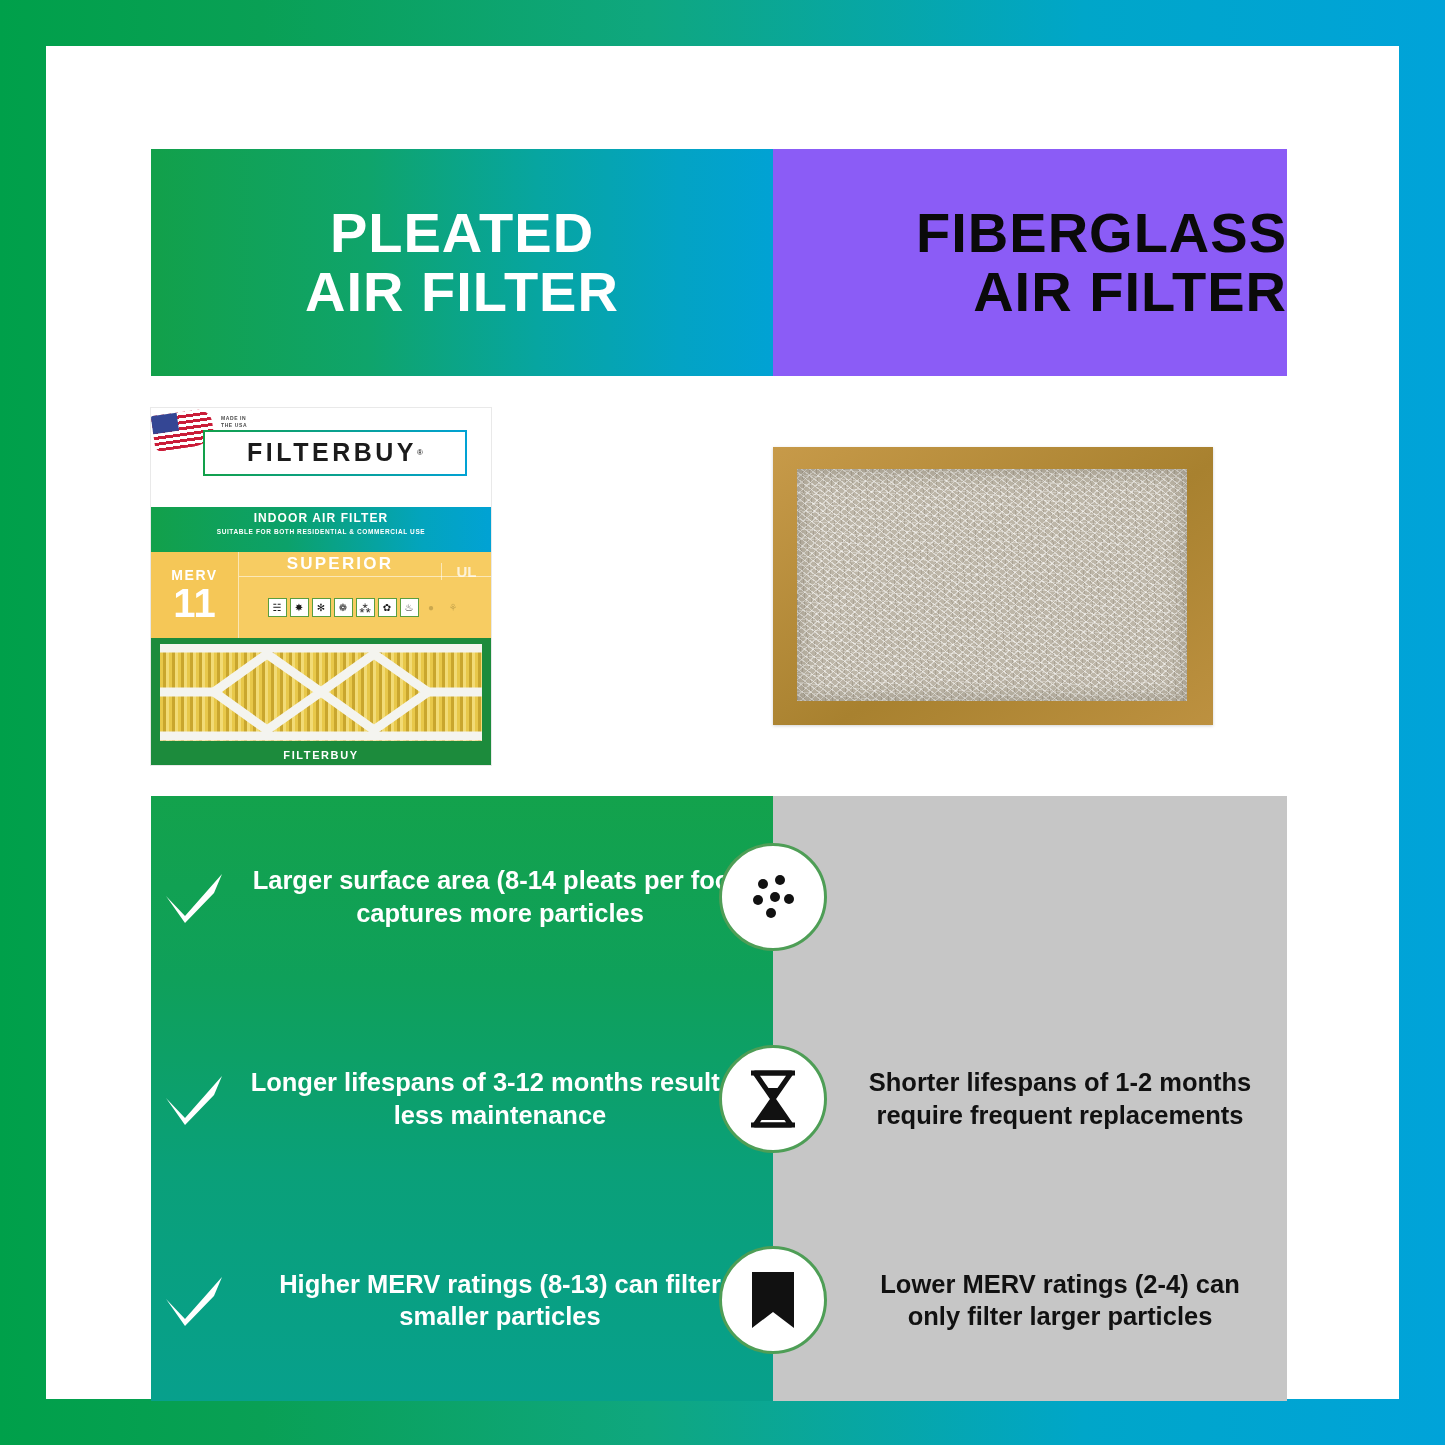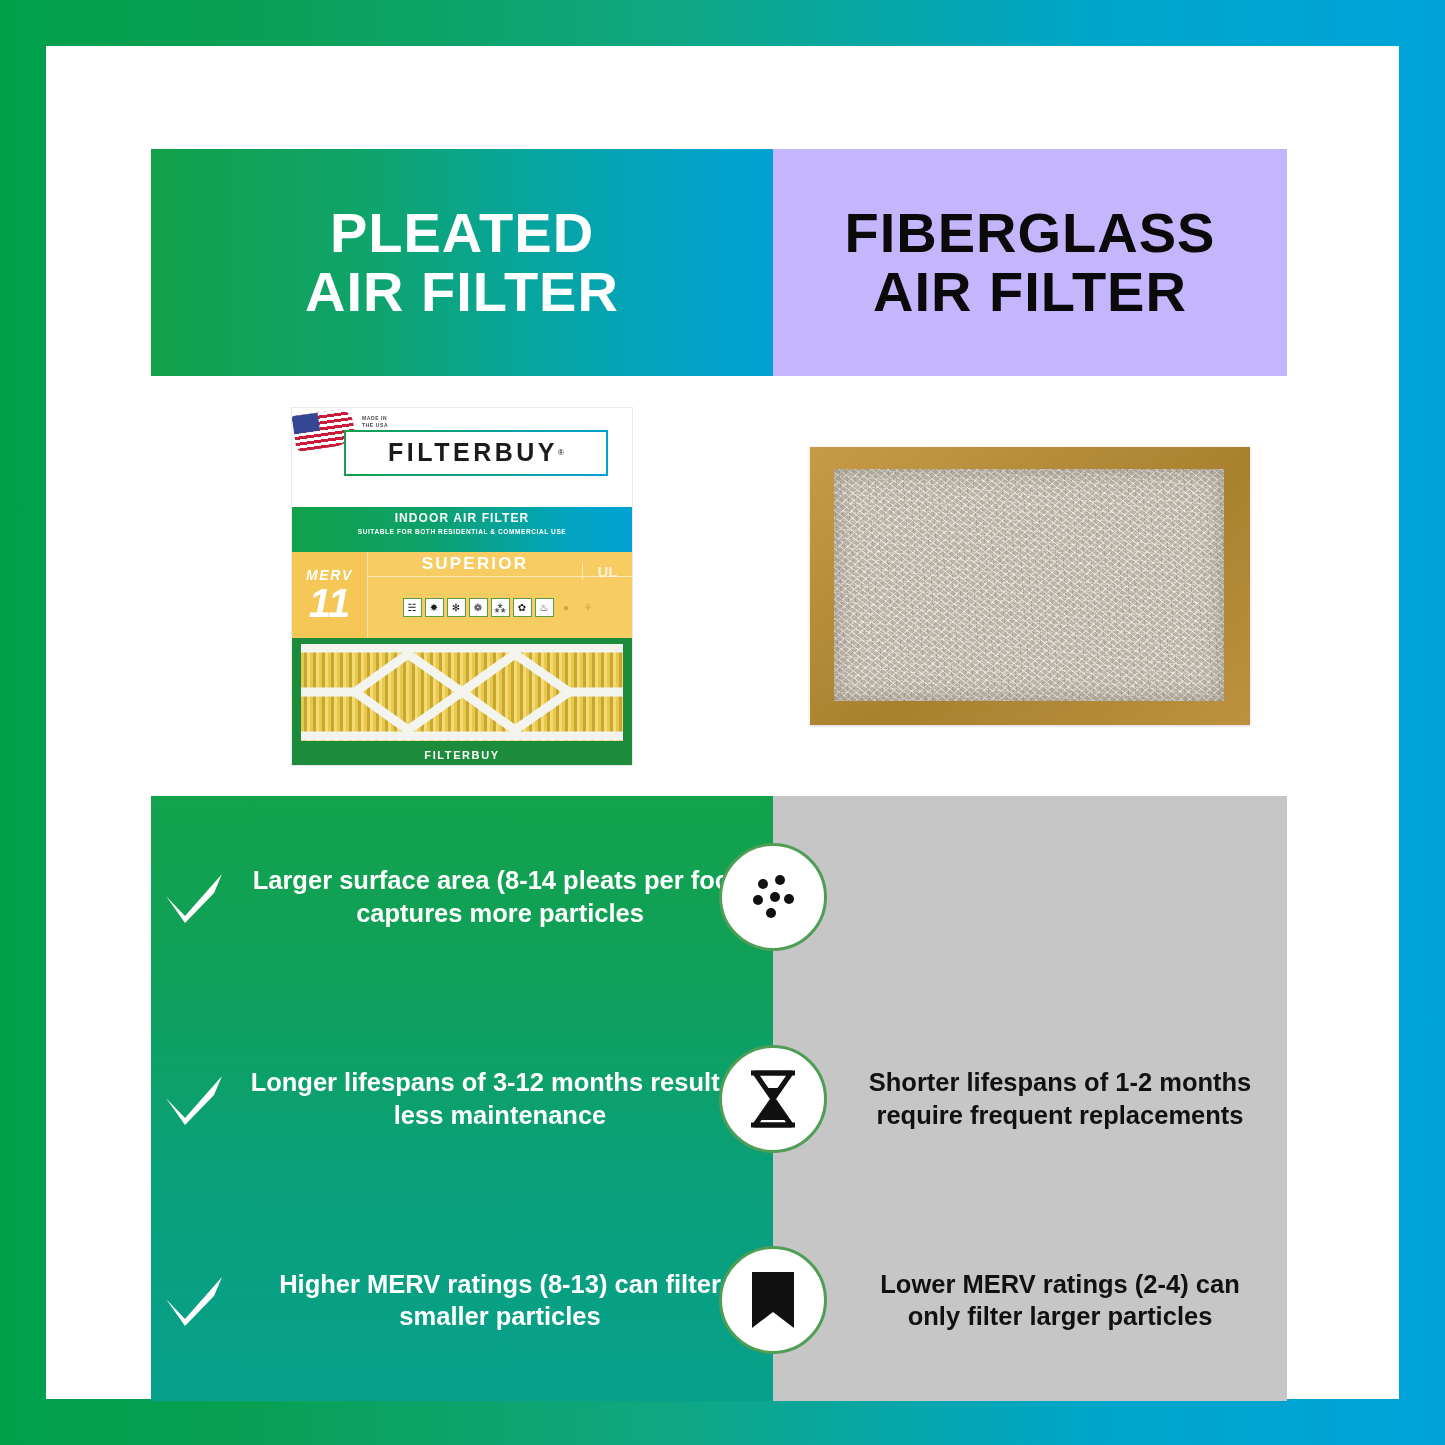--- a/index.html
+++ b/index.html
@@ -35,31 +35,32 @@
     text-align:center;
     line-height:1.04;
     letter-spacing:.5px;
   }
   .hdr-left {
     background:linear-gradient(90deg,#12A04A 0%, #0FA46B 35%, #07A5A0 62%, #03A3C4 85%, #01A2D4 100%);
     color:#ffffff;
   }
   .hdr-right {
     flex:1 1 auto;
-    background:#c4b5fd;
+    background:#8b5cf6;
     color:#0a0a0a;
+    align-items:flex-end;
   }
   .hdr .l1, .hdr .l2 {
     font-size:56px; font-weight:bold;
     letter-spacing:1px;
   }
 
   
   .products { display:flex; height:420px; background:#ffffff; }
-  .prod-cell { flex:0 0 622px; display:flex; align-items:center; justify-content:center; }
+  .prod-cell { flex:0 0 622px; display:flex; align-items:center; justify-content:flex-start; }
   .prod-cell.right { flex:1 1 auto; }
 
   
   .box {
     width:340px; height:357px;
     background:#ffffff;
     position:relative;
     box-shadow:0 0 0 1px #e9e9e9;
     overflow:hidden;
   }
@@ -98,23 +99,23 @@
   .box-blue {
     height:45px;
     background:linear-gradient(90deg,#12A04A 0%,#0CA16A 40%,#03A4BE 80%,#01A2D4 100%);
     color:#fff; text-align:center; padding-top:4px;
   }
   .box-blue .t1 { font-size:12px; font-weight:bold; letter-spacing:1.1px; }
   .box-blue .t2 { font-size:6.5px; font-weight:bold; letter-spacing:.6px; margin-top:3px; }
 
   .box-yellow { height:86px; background:#F7CC62; display:flex; position:relative; }
   .merv-col {
-    width:76px; border-right:1px solid rgba(255,255,255,.55);
+    width:88px; border-right:1px solid rgba(255,255,255,.55);
     display:flex; flex-direction:column; align-items:center; justify-content:center;
-    color:#fff; background:#F5C757;font-style:italic;
+    color:#fff; background:#F5C757;
   }
   .merv-col .m { font-size:14px; font-weight:bold; letter-spacing:1.6px; }
   .merv-col .n { font-size:40px; font-weight:bold; line-height:1; }
   .yellow-right { flex:1; display:flex; flex-direction:column; }
   .sup-row { height:25px; display:flex; align-items:center; border-bottom:1px solid rgba(255,255,255,.55); }
   .sup-row .sup {
     flex:1; text-align:center; color:#fff; font-size:17px; font-weight:bold; letter-spacing:2.2px;
   }
   .sup-row .ul {
     width:50px; border-left:1px solid rgba(255,255,255,.55);

